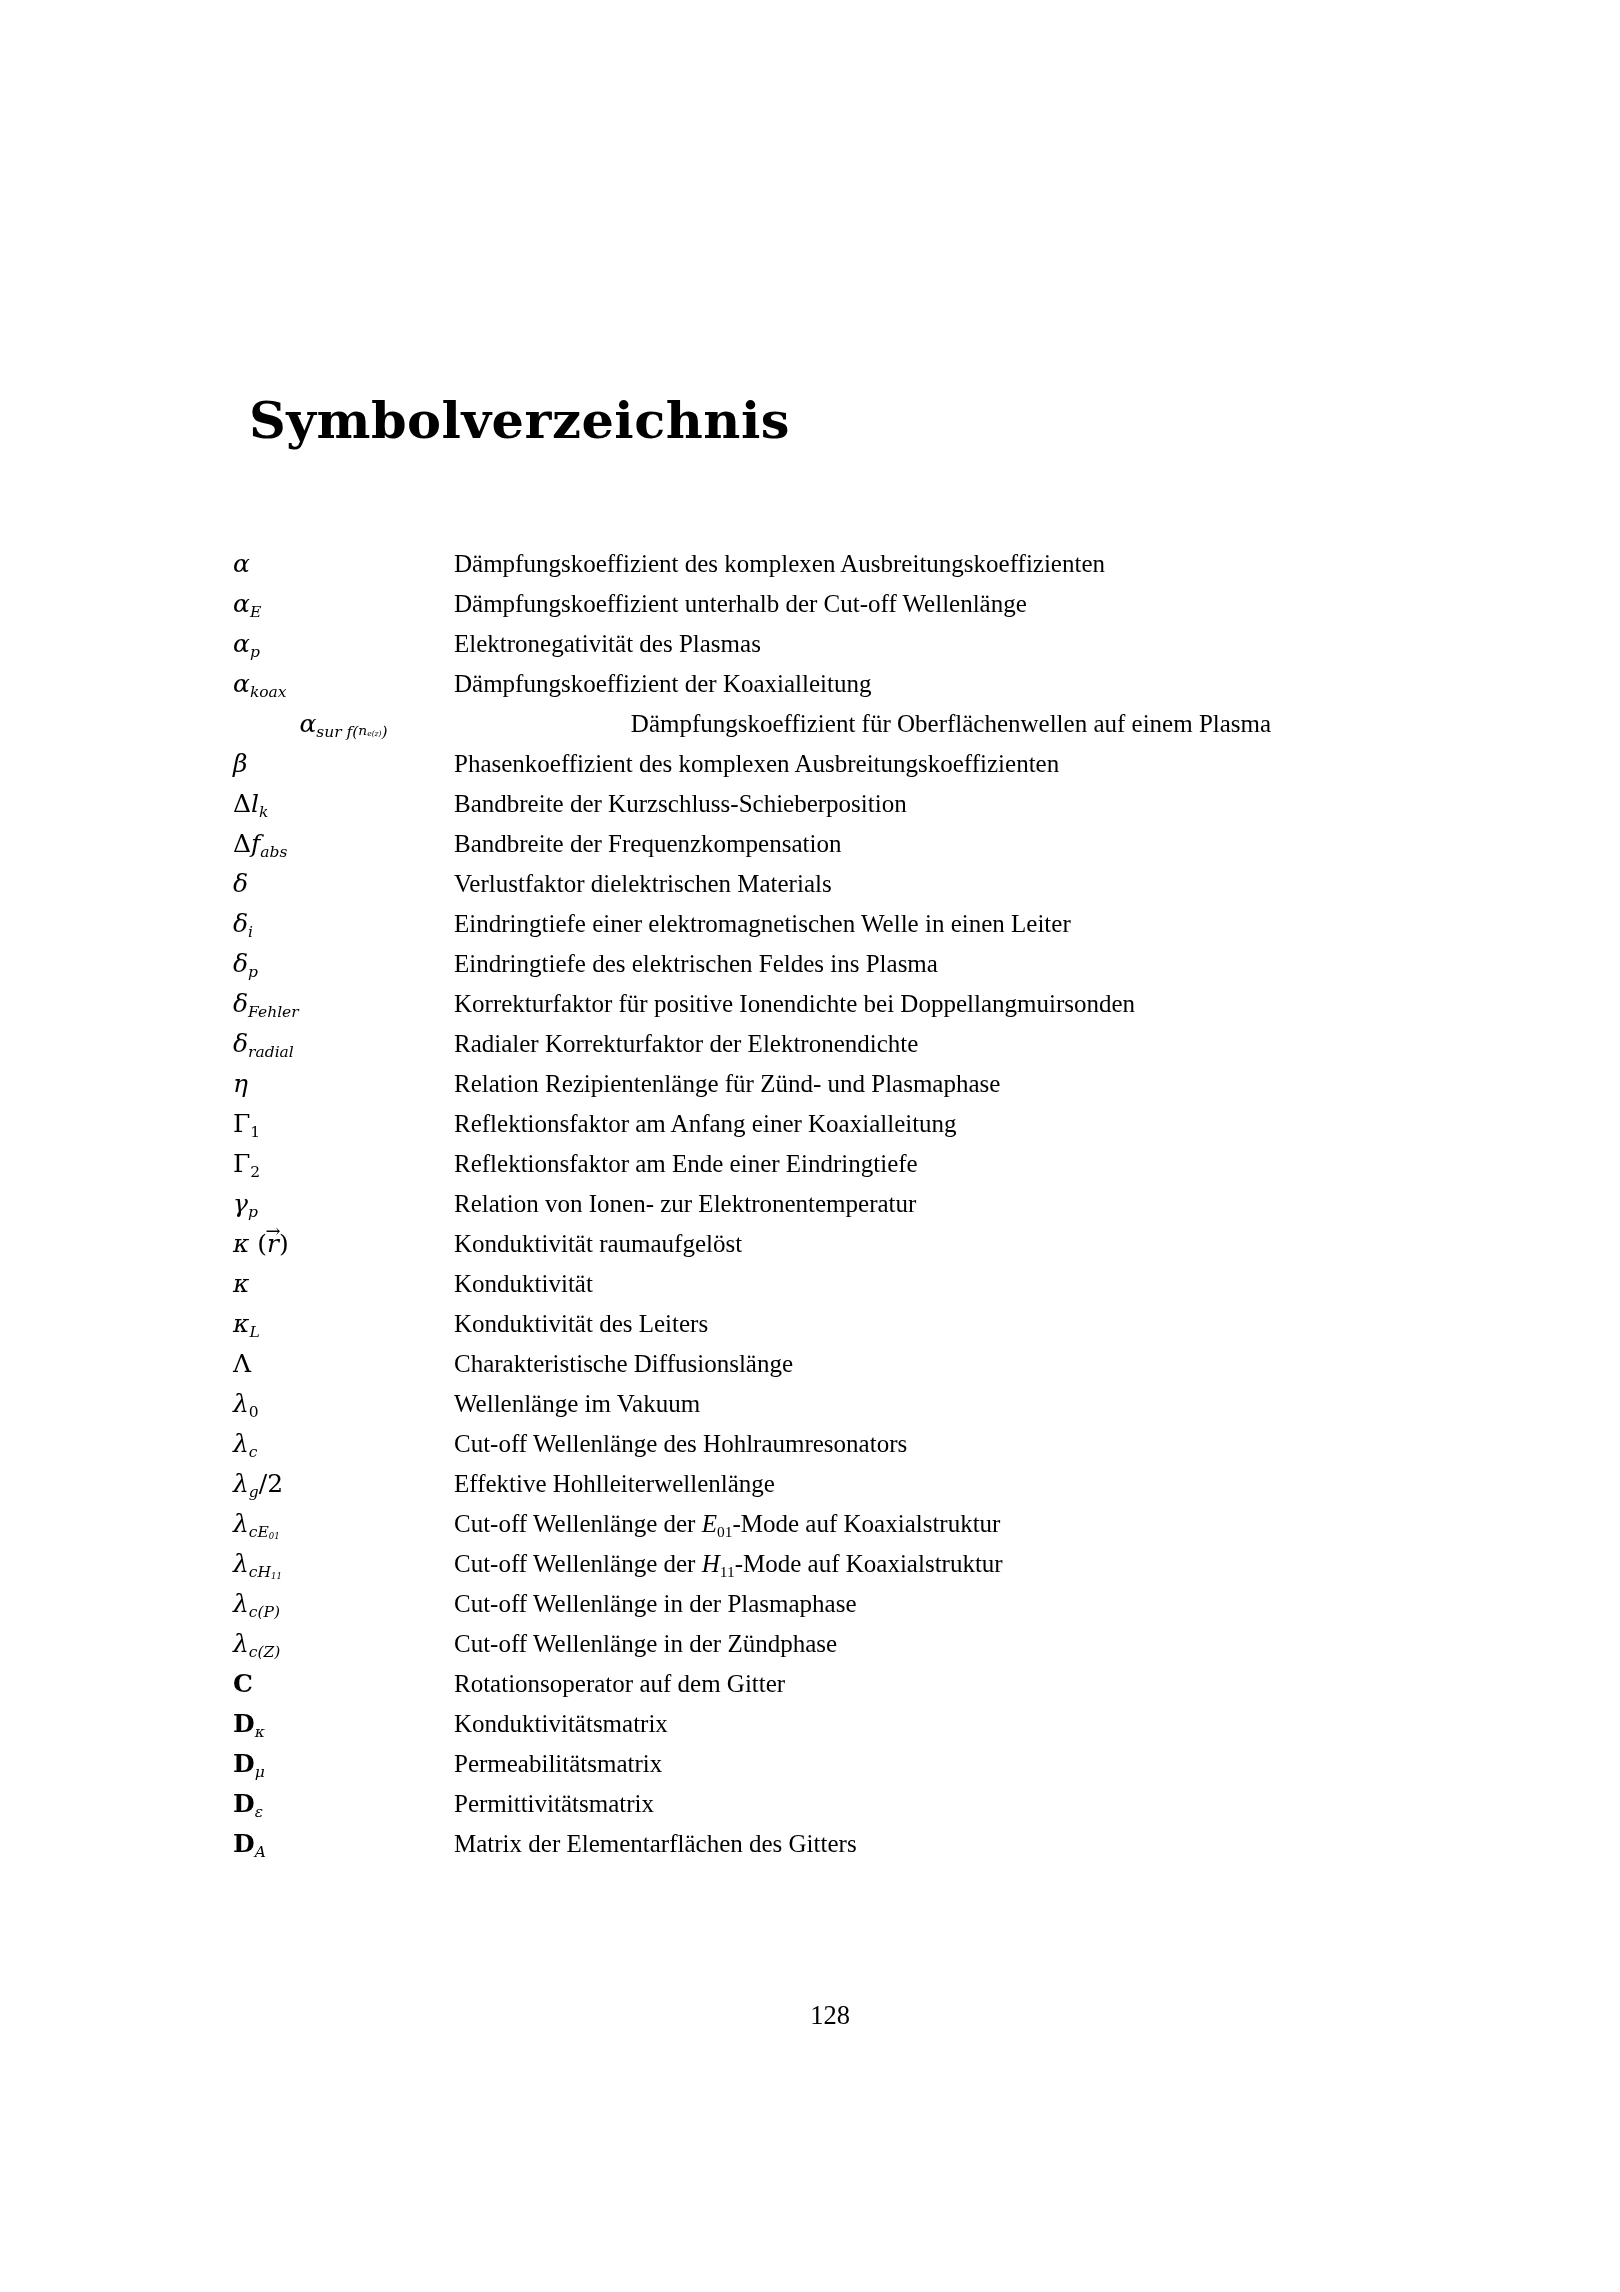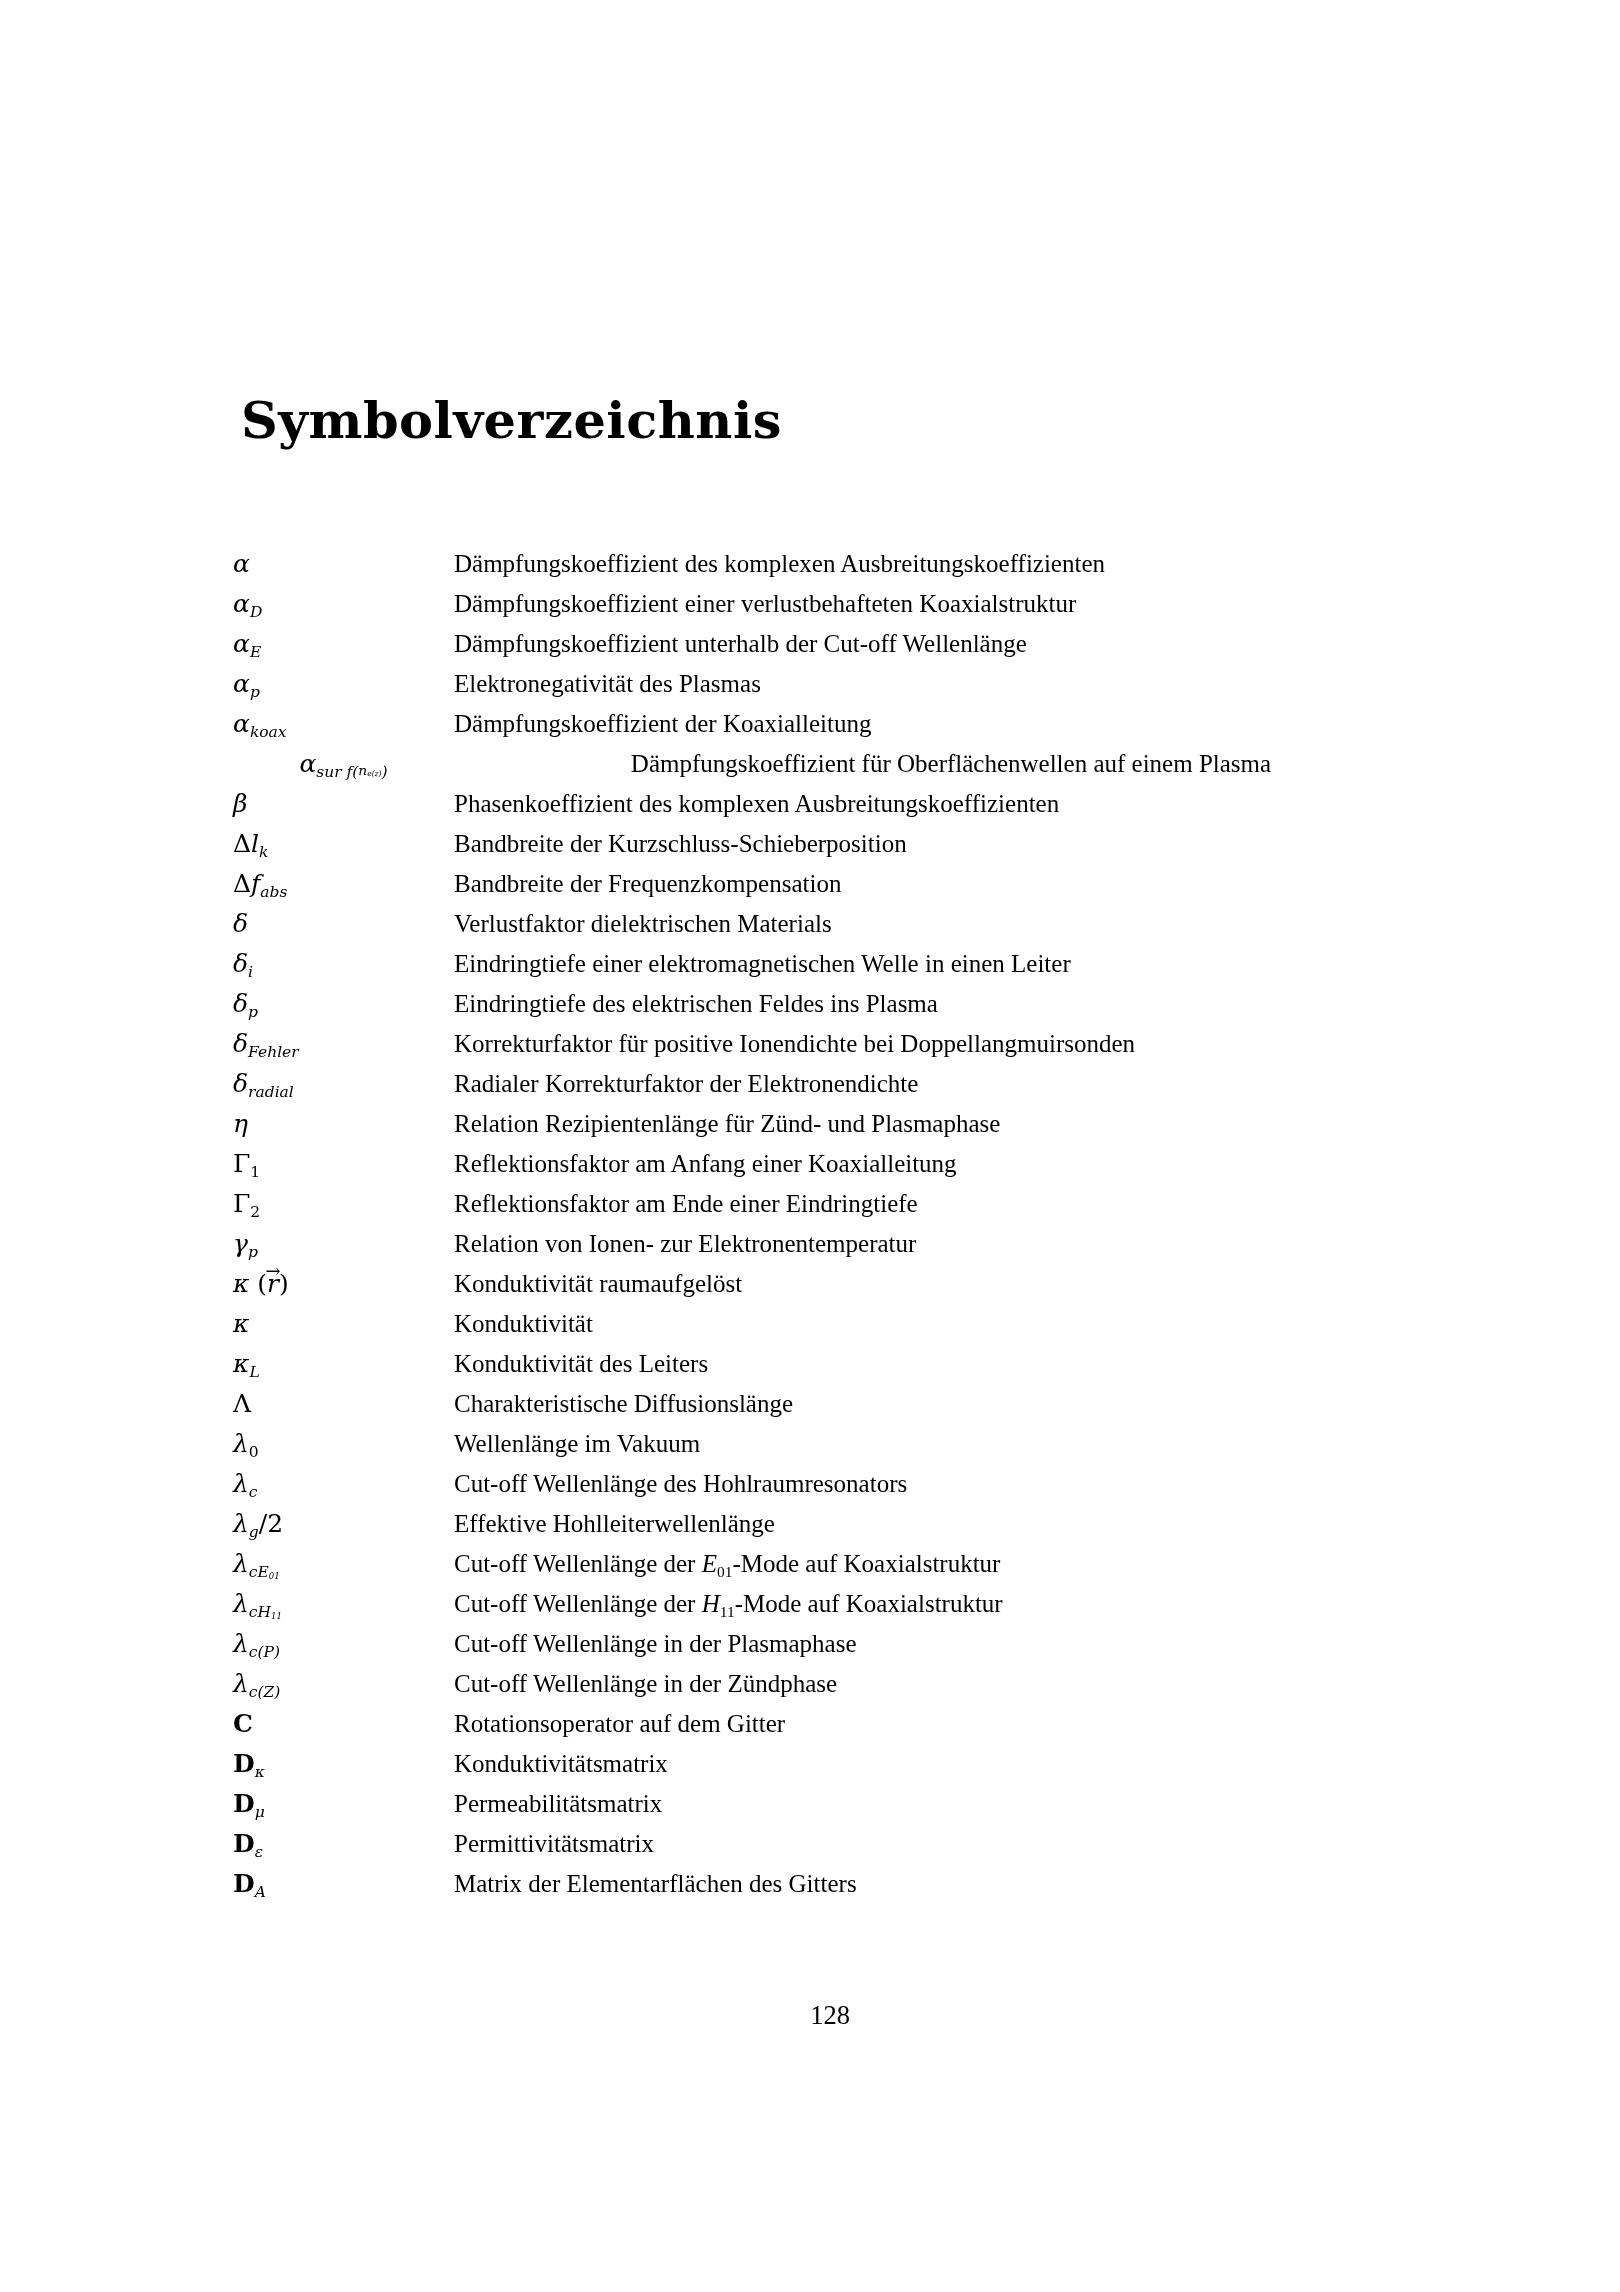--- a/index.html
+++ b/index.html
@@ -20,21 +20,21 @@
     position: absolute;
     left: 233px;
     top: 392px;
     width: 1215px;
   }
   .page-title {
     font-family: "DejaVu Serif", serif;
     font-weight: bold;
     font-size: 51px;
     letter-spacing: 0.5px;
-    margin: 0 0 96px 8px;
+    margin: 0 0 96px 16px;
     line-height: 1.1;
   }
   table.symbols {
     border-collapse: collapse;
     width: 100%;
   }
   table.symbols td {
     vertical-align: baseline;
     padding: 0;
     font-size: 25px;
@@ -108,24 +108,20 @@
 
     <h1 class="page-title">Symbolverzeichnis</h1>
 
     <table class="symbols">
       <tbody>
         <tr>
           <td class="sym"><span class="it">α</span></td>
           <td class="desc">Dämpfungskoeffizient des komplexen Ausbreitungskoeffizienten</td>
         </tr>
         <tr>
-          <td class="sym"><span class="it">α<sub>D</sub></span></td>
-          <td class="desc">Dämpfungskoeffizient einer verlustbehafteten Koaxialstruktur</td>
-        </tr>
-        <tr>
           <td class="sym"><span class="it">α<sub>E</sub></span></td>
           <td class="desc">Dämpfungskoeffizient unterhalb der Cut-off Wellenlänge</td>
         </tr>
         <tr>
           <td class="sym"><span class="it">α<sub>p</sub></span></td>
           <td class="desc">Elektronegativität des Plasmas</td>
         </tr>
         <tr>
           <td class="sym"><span class="it">α<sub>koax</sub></span></td>
           <td class="desc">Dämpfungskoeffizient der Koaxialleitung</td>

